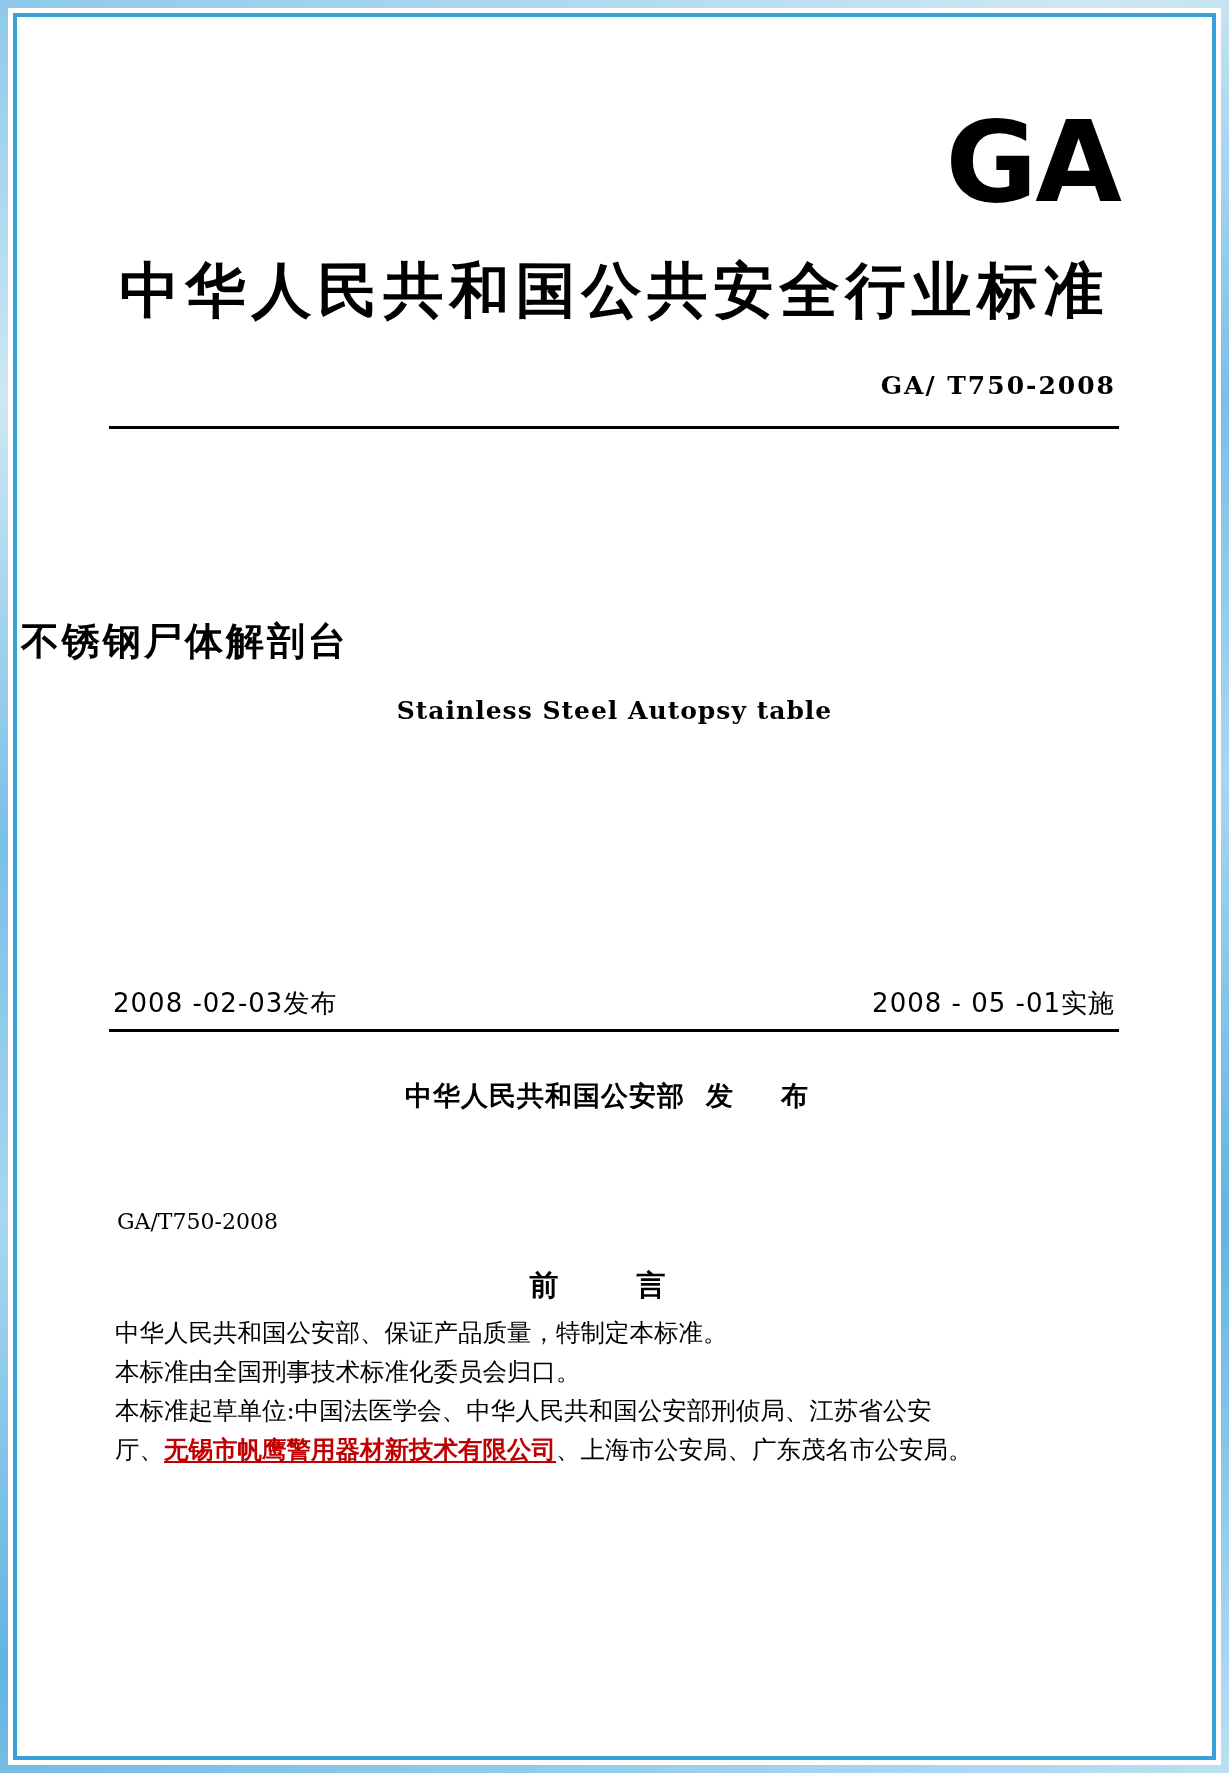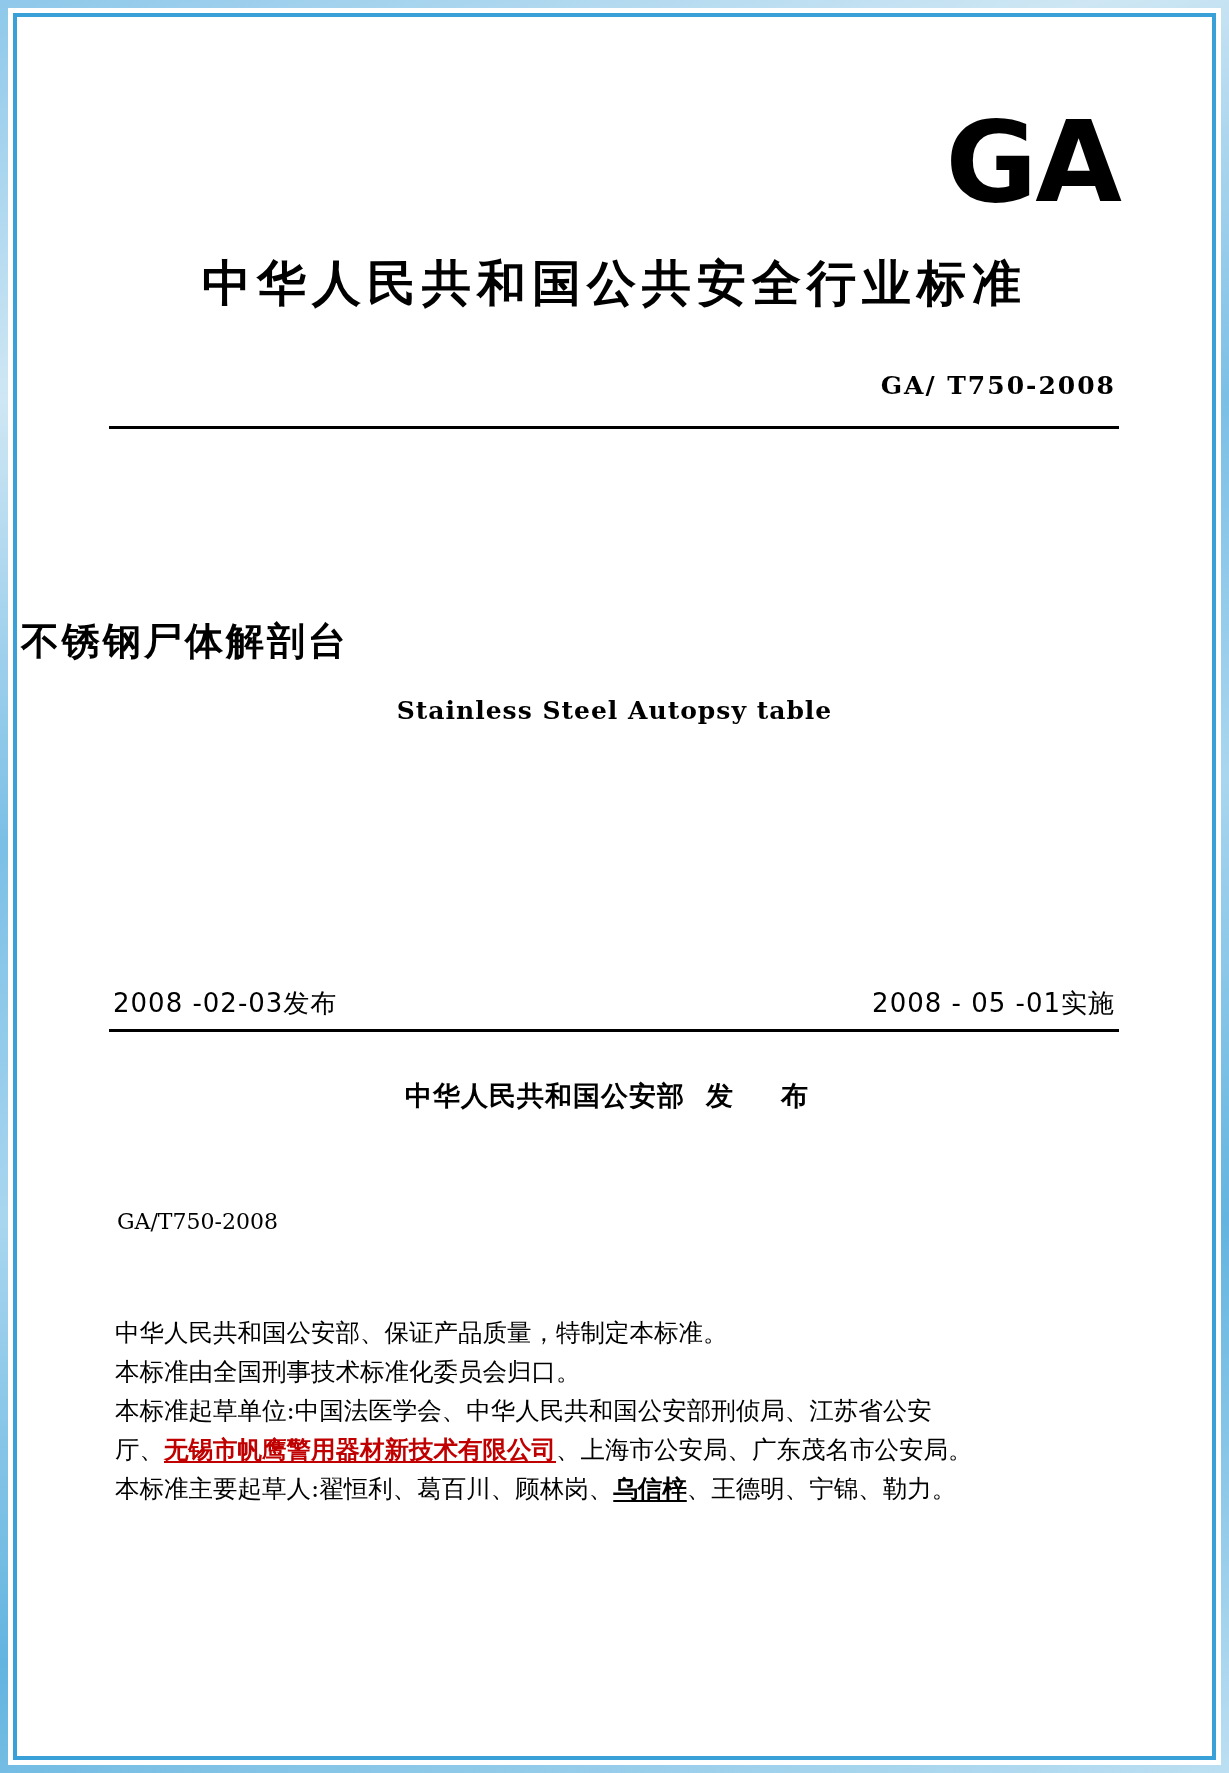--- a/index.html
+++ b/index.html
@@ -76,21 +76,21 @@
 
   
   .main-title {
     position: absolute;
     left: 0;
     top: 230px;
     width: 1187px;
     text-align: center;
     font-family: "DejaVu Sans", sans-serif;
     font-weight: 700;
-    font-size: 49px;
+    font-size: 60px;
     letter-spacing: 6px;
     color: #000000;
   }
 
   .std-number {
     position: absolute;
     right: 92px;
     top: 350px;
     font-family: "DejaVu Serif", serif;
     font-weight: 700;
@@ -261,23 +261,25 @@
       <span class="date-effective">2008 - 05 -01实施</span>
     </div>
     <div class="rule-bottom"></div>
 
     <div class="publisher">
       <span>中华人民共和国公安部</span><span class="pub-verb">发    布</span>
     </div>
 
     <div class="header-num">GA/T750-2008</div>
 
+    <div class="preface-title">
+      <span class="sp">前      言</span>
+    </div>
 
     <div class="preface-body">
       <p>中华人民共和国公安部、保证产品质量，特制定本标准。</p>
       <p>本标准由全国刑事技术标准化委员会归口。</p>
       <p>本标准起草单位:中国法医学会、中华人民共和国公安部刑侦局、江苏省公安</p>
       <p><span>厅、</span><span class="hl-red">无锡市帆鹰警用器材新技术有限公司</span><span>、上海市公安局、广东茂名市公安局。</span></p>
-      <p><span>本标准主要起草人:翟恒利、葛百川、顾林岗、</span><span class="hl-bold">乌信梓</span><span>、王德明、宁锦、勒力。</span></p>
     </div>
 
   </div>
 </div>
 
 </body></html>

